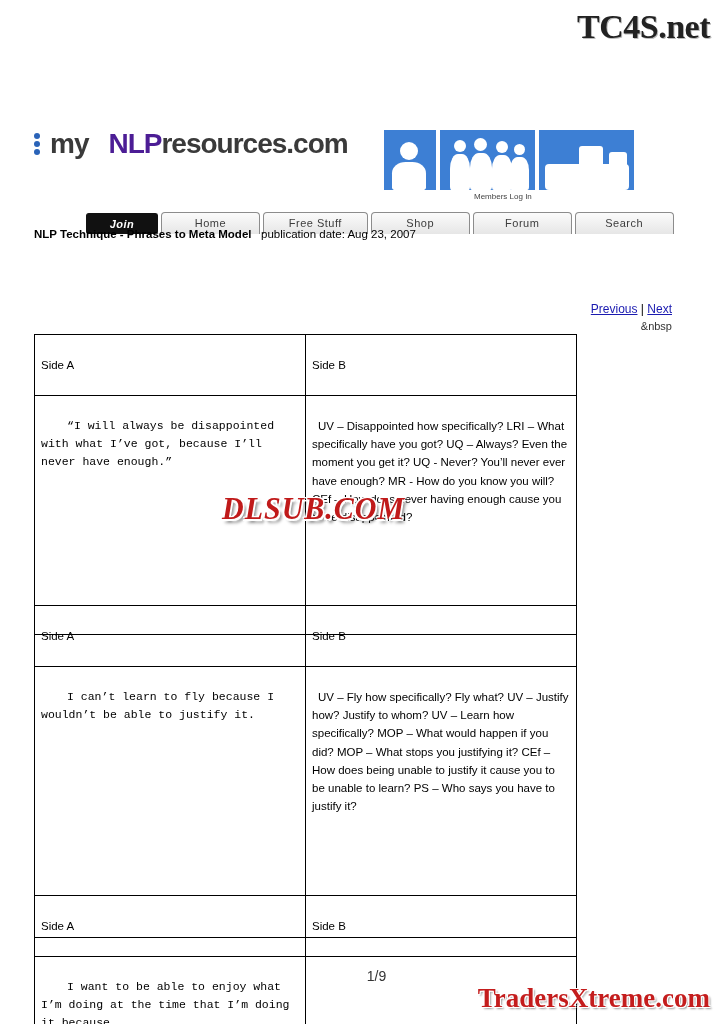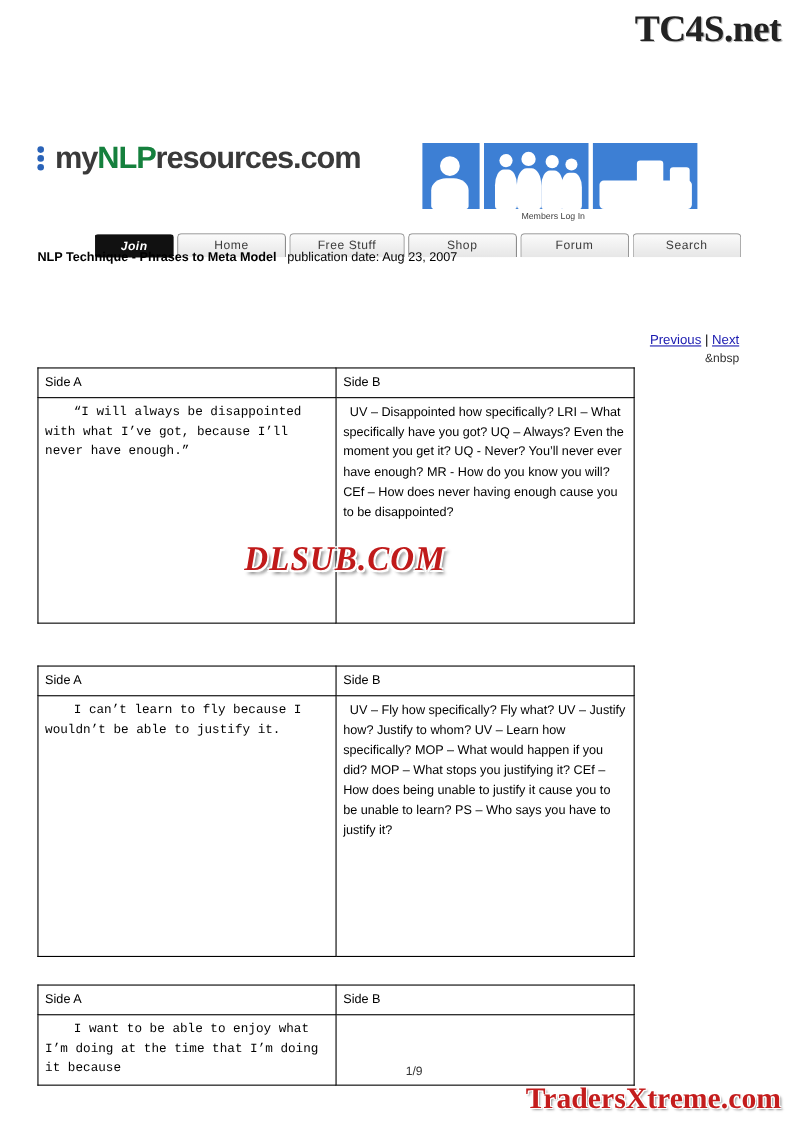--- a/index.html
+++ b/index.html
@@ -65,21 +65,22 @@
   }
   .logo-text {
     font-family: "Liberation Sans", sans-serif;
     font-size: 28px;
     font-weight: bold;
     color: #3a3a3a;
     letter-spacing: -1px;
     line-height: 1;
   }
   .logo-text .blue {
-    color: #15803d;
+    color: #4c1d95;
+    margin-left: 20px;
   }
   .logo-sub {
     font-size: 13.5px;
     color: #555555;
     letter-spacing: 0.6px;
     margin-top: 7px;
     margin-left: 16px;
   }
 
   
@@ -184,21 +185,21 @@
   table.card {
     position: absolute;
     border-collapse: collapse;
     table-layout: fixed;
     font-size: 11.5px;
     color: #000000;
   }
   table.card td {
     border: 1px solid #000000;
     vertical-align: top;
-    padding: 4px 6px;
+    padding: 21px 6px;
     line-height: 1.58;
   }
   td.hdr {
     height: 12px;
     padding-top: 2px;
     padding-bottom: 2px;
   }
   .colA { width: 258px; }
   .colB { width: 258px; }
   .indent {
@@ -236,21 +237,21 @@
     transform: scaleY(1.05);
   }
 
   
   .page-num {
     position: absolute;
     left: 0;
     right: 0;
     top: 968px;
     text-align: center;
-    font-size: 11px;
+    font-size: 14px;
     color: #333333;
     margin-left: 29px;
   }
   .txwm {
     position: absolute;
     right: 14px;
     top: 983px;
     font-family: "Liberation Serif", serif;
     font-weight: bold;
     font-size: 27px;

